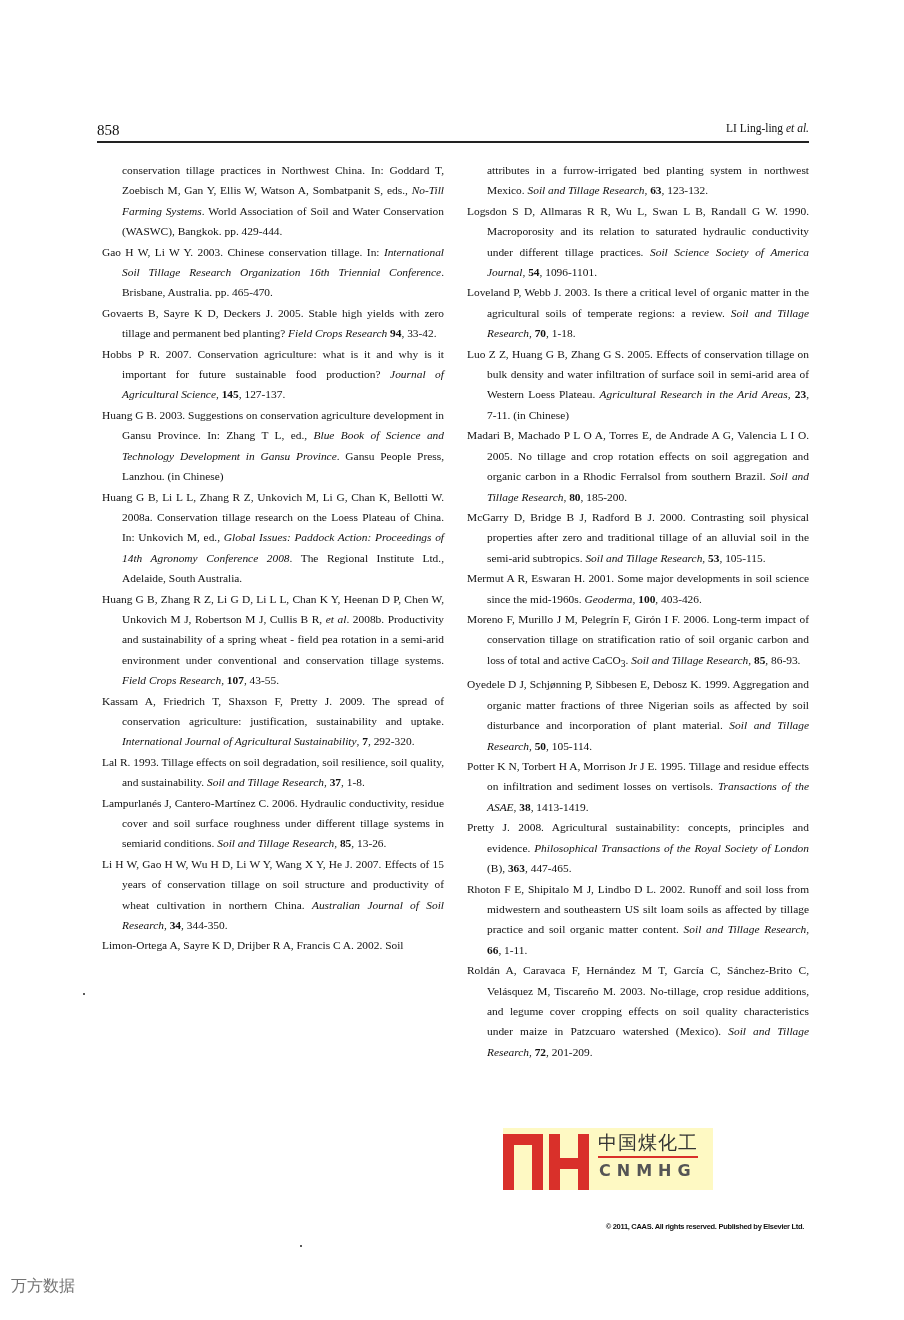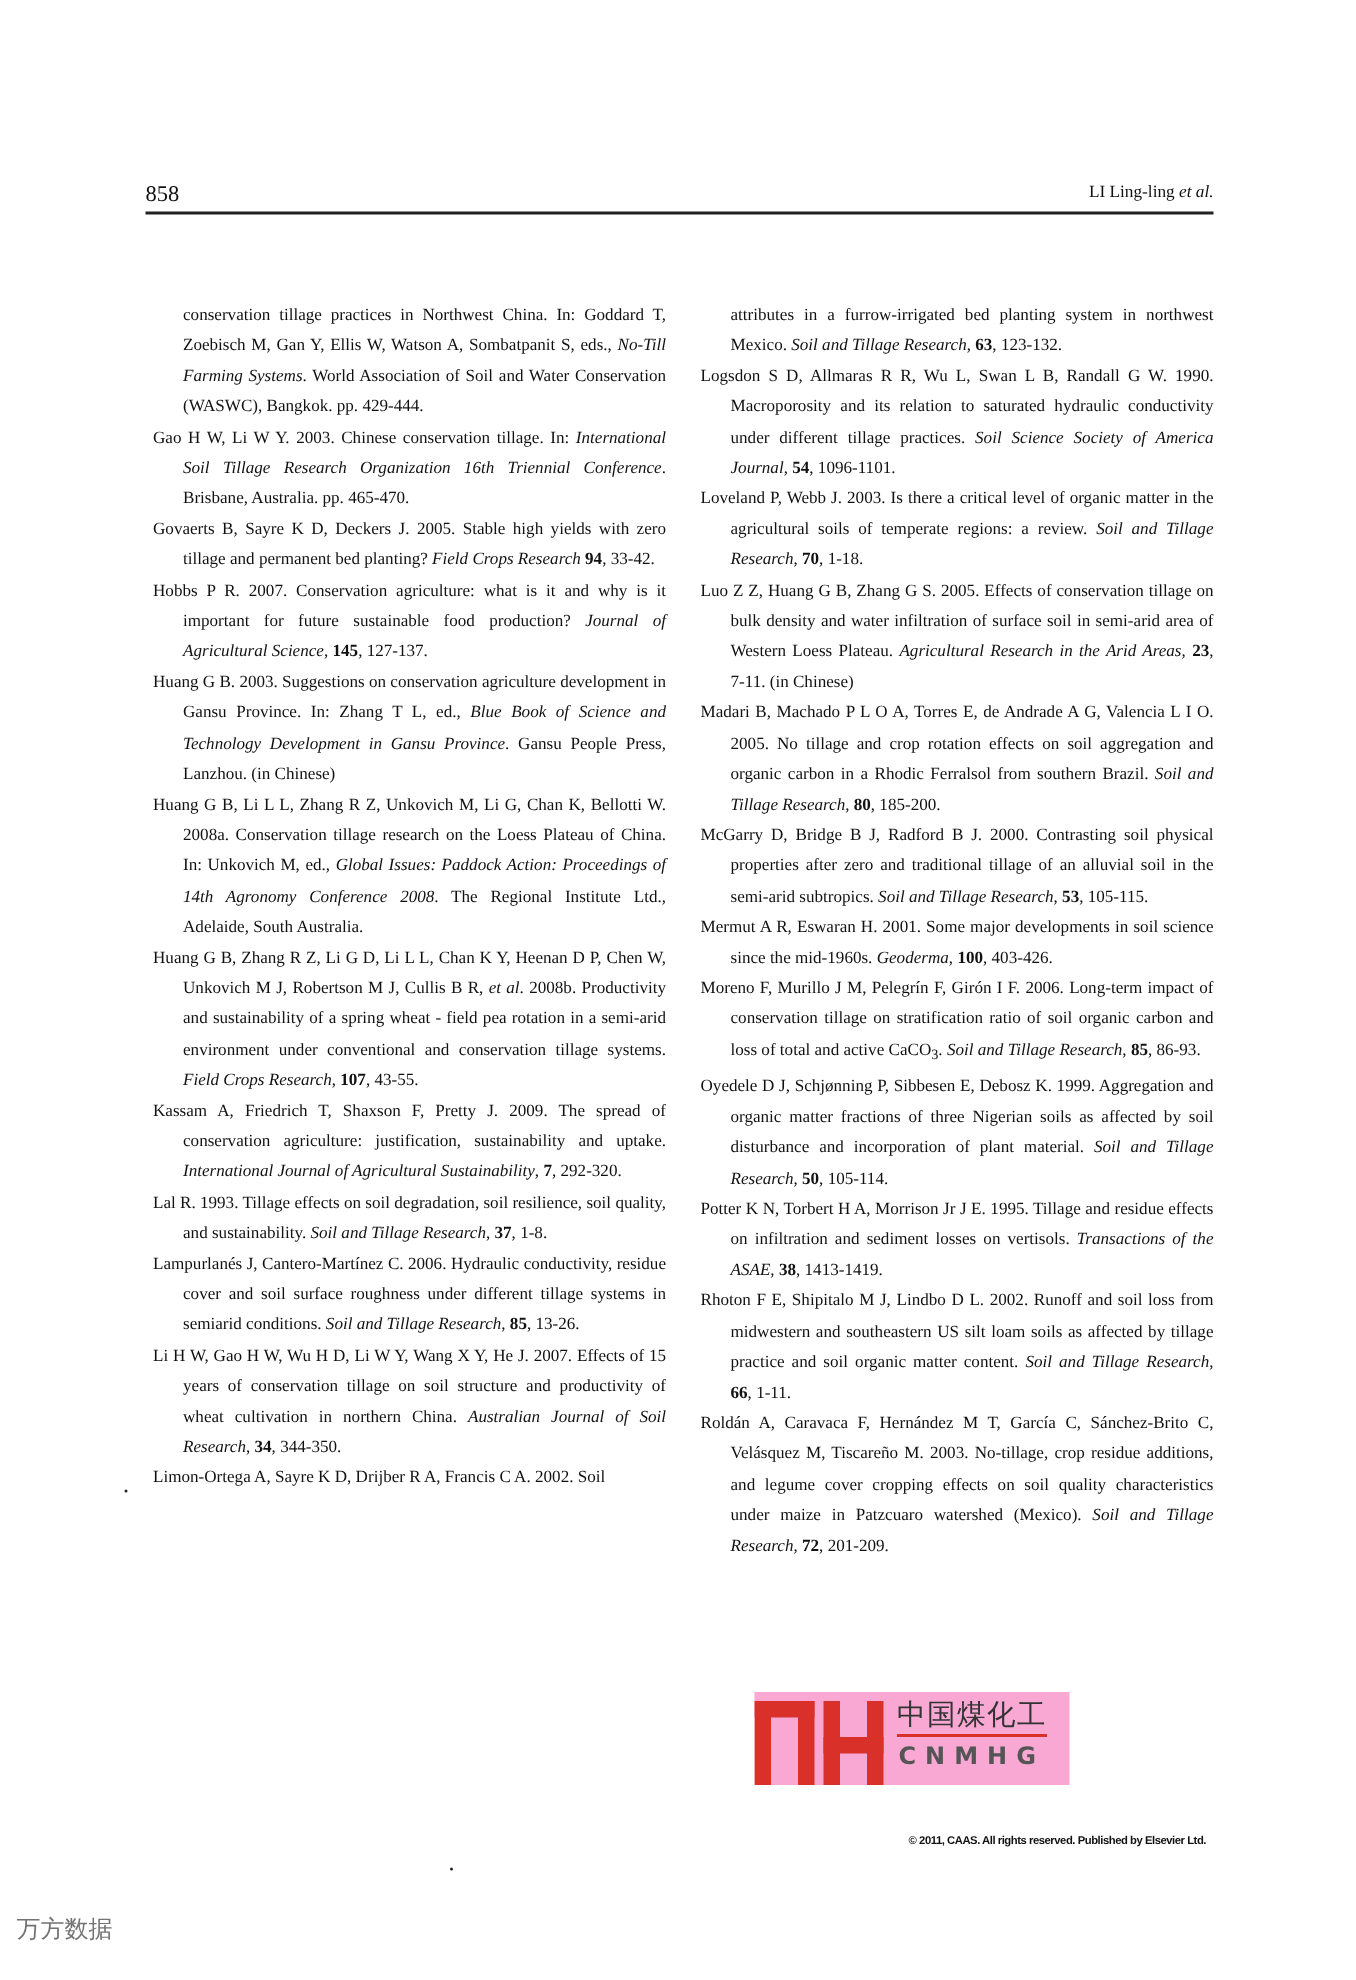--- a/index.html
+++ b/index.html
@@ -3,31 +3,31 @@
 <meta charset="utf-8">
 <style>
   html, body { margin: 0; padding: 0; background: #ffffff; }
   body { width: 904px; height: 1320px; position: relative; overflow: hidden;
          font-family: "Liberation Serif", "DejaVu Serif", serif; color: #111; }
   .header { position: absolute; left: 97px; top: 122px; width: 712px; height: 16px; }
   .page-num { position: absolute; left: 0; top: 0; font-size: 15px; }
   .running-head { position: absolute; right: 0; top: 0; font-size: 11.5px; }
   .running-head i { font-style: italic; }
   .header-rule { position: absolute; left: 97px; top: 141px; width: 712px; height: 1.5px; background: #222; }
-  .col { position: absolute; top: 160px; width: 342px; font-size: 11.4px; line-height: 20.4px; text-align: justify; margin-top: 40px; }
+  .col { position: absolute; top: 160px; width: 342px; font-size: 11.4px; line-height: 20.4px; text-align: justify; }
   .col.left { left: 102px; }
   .col.right { left: 467px; }
   .ref { padding-left: 20px; text-indent: -20px; margin: 0; }
   .ref.cont { text-indent: 0; }
   .ref i { font-style: italic; }
   .ref b { font-weight: bold; }
   .copyright { position: absolute; right: 100px; top: 1222px; font-family: "Liberation Sans", sans-serif;
                font-size: 7.5px; font-weight: bold; letter-spacing: -0.3px; }
   .watermark { position: absolute; left: 11px; top: 1276px; font-family: "DejaVu Sans", sans-serif; font-size: 16px; color: #737373; }
-  .logo { position: absolute; left: 503px; top: 1128px; width: 210px; height: 62px; background: #f9a8d4; }
+  .logo { position: absolute; left: 503px; top: 1128px; width: 210px; height: 62px; background: #fef9c3; }
   .logo svg { position: absolute; left: 0; top: 0; }
   .logo-cn { position: absolute; left: 95px; top: 2px; font-family: "DejaVu Sans", sans-serif; font-size: 19px; color: #333; letter-spacing: 1px; }
   .logo-line { position: absolute; left: 95px; top: 28px; width: 100px; height: 1.5px; background: #d9302a; }
   .logo-en { position: absolute; left: 96px; top: 33px; font-family: "DejaVu Sans", sans-serif; font-size: 16px; color: #555; letter-spacing: 6px; font-weight: bold; }
   .dot { position: absolute; width: 2px; height: 2px; background: #222; border-radius: 1px; }
 </style>
 </head>
 <body>
 
 <div class="header">
@@ -54,20 +54,21 @@
     <p class="ref cont">attributes in a furrow-irrigated bed planting system in northwest Mexico. <i>Soil and Tillage Research</i>, <b>63</b>, 123-132.</p>
     <p class="ref">Logsdon S D, Allmaras R R, Wu L, Swan L B, Randall G W. 1990. Macroporosity and its relation to saturated hydraulic conductivity under different tillage practices. <i>Soil Science Society of America Journal</i>, <b>54</b>, 1096-1101.</p>
     <p class="ref">Loveland P, Webb J. 2003. Is there a critical level of organic matter in the agricultural soils of temperate regions: a review. <i>Soil and Tillage Research</i>, <b>70</b>, 1-18.</p>
     <p class="ref">Luo Z Z, Huang G B, Zhang G S. 2005. Effects of conservation tillage on bulk density and water infiltration of surface soil in semi-arid area of Western Loess Plateau. <i>Agricultural Research in the Arid Areas</i>, <b>23</b>, 7-11. (in Chinese)</p>
     <p class="ref">Madari B, Machado P L O A, Torres E, de Andrade A G, Valencia L I O. 2005. No tillage and crop rotation effects on soil aggregation and organic carbon in a Rhodic Ferralsol from southern Brazil. <i>Soil and Tillage Research</i>, <b>80</b>, 185-200.</p>
     <p class="ref">McGarry D, Bridge B J, Radford B J. 2000. Contrasting soil physical properties after zero and traditional tillage of an alluvial soil in the semi-arid subtropics. <i>Soil and Tillage Research</i>, <b>53</b>, 105-115.</p>
     <p class="ref">Mermut A R, Eswaran H. 2001. Some major developments in soil science since the mid-1960s. <i>Geoderma</i>, <b>100</b>, 403-426.</p>
     <p class="ref">Moreno F, Murillo J M, Pelegrín F, Girón I F. 2006. Long-term impact of conservation tillage on stratification ratio of soil organic carbon and loss of total and active CaCO<sub>3</sub>. <i>Soil and Tillage Research</i>, <b>85</b>, 86-93.</p>
     <p class="ref">Oyedele D J, Schjønning P, Sibbesen E, Debosz K. 1999. Aggregation and organic matter fractions of three Nigerian soils as affected by soil disturbance and incorporation of plant material. <i>Soil and Tillage Research</i>, <b>50</b>, 105-114.</p>
     <p class="ref">Potter K N, Torbert H A, Morrison Jr J E. 1995. Tillage and residue effects on infiltration and sediment losses on vertisols. <i>Transactions of the ASAE</i>, <b>38</b>, 1413-1419.</p>
+    <p class="ref">Pretty J. 2008. Agricultural sustainability: concepts, principles and evidence. <i>Philosophical Transactions of the Royal Society of London</i> (B), <b>363</b>, 447-465.</p>
     <p class="ref">Rhoton F E, Shipitalo M J, Lindbo D L. 2002. Runoff and soil loss from midwestern and southeastern US silt loam soils as affected by tillage practice and soil organic matter content. <i>Soil and Tillage Research</i>, <b>66</b>, 1-11.</p>
     <p class="ref">Roldán A, Caravaca F, Hernández M T, García C, Sánchez-Brito C, Velásquez M, Tiscareño M. 2003. No-tillage, crop residue additions, and legume cover cropping effects on soil quality characteristics under maize in Patzcuaro watershed (Mexico). <i>Soil and Tillage Research</i>, <b>72</b>, 201-209.</p>
   </div>
 
 <div class="logo">
   <svg width="90" height="62">
     <g fill="#d9302a">
       <rect x="0" y="6" width="11" height="56"></rect>
       <rect x="0" y="6" width="40" height="11"></rect>
       <rect x="29" y="6" width="11" height="56"></rect>

